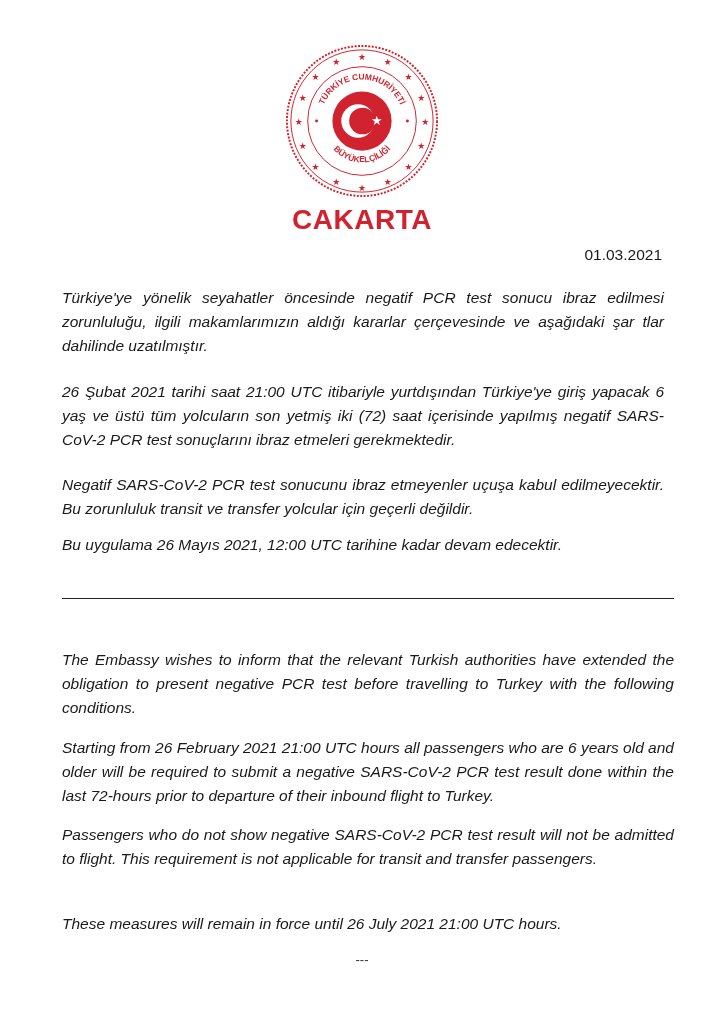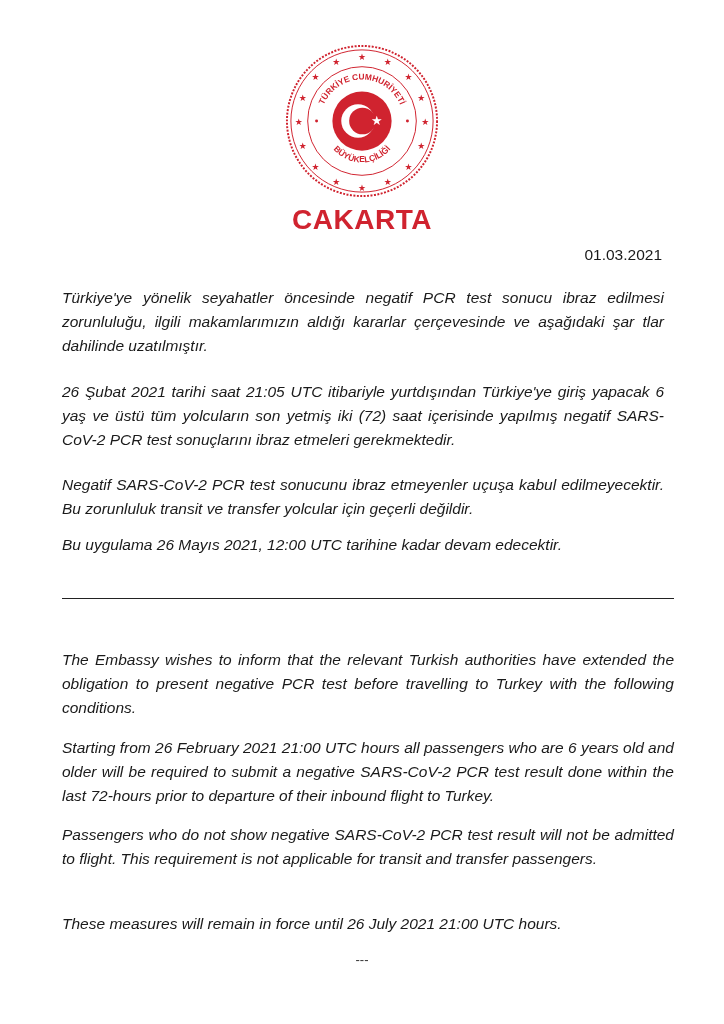--- a/index.html
+++ b/index.html
@@ -56,21 +56,21 @@
   <circle cx="80.5" cy="80" r="13.5" fill="#d0232f"></circle>
   <text x="95" y="84.5" font-size="13" fill="#ffffff" text-anchor="middle" font-family="DejaVu Sans, sans-serif">★</text>
   <circle cx="34" cy="80" r="1.5" fill="#d0232f"></circle>
     <circle cx="126" cy="80" r="1.5" fill="#d0232f"></circle>
 </svg>
 
 <div class="city">CAKARTA</div>
 <div class="date">01.03.2021</div>
 
 <p class="para" style="top:286px">Türkiye'ye yönelik seyahatler öncesinde negatif PCR test sonucu ibraz edilmesi zorunluluğu, ilgili makamlarımızın aldığı kararlar çerçevesinde ve aşağıdaki şar tlar dahilinde uzatılmıştır.</p>
-<p class="para" style="top:380px">26 Şubat 2021 tarihi saat 21:05 UTC itibariyle yurtdışından Türkiye'ye giriş yapacak 6 yaş ve üstü tüm yolcuların son yetmiş iki (72) saat içerisinde yapılmış negatif SARS-CoV-2 PCR test sonuçlarını ibraz etmeleri gerekmektedir.</p>
+<p class="para" style="top:380px">26 Şubat 2021 tarihi saat 21:00 UTC itibariyle yurtdışından Türkiye'ye giriş yapacak 6 yaş ve üstü tüm yolcuların son yetmiş iki (72) saat içerisinde yapılmış negatif SARS-CoV-2 PCR test sonuçlarını ibraz etmeleri gerekmektedir.</p>
 <p class="para" style="top:473px">Negatif SARS-CoV-2 PCR test sonucunu ibraz etmeyenler uçuşa kabul edilmeyecektir. Bu zorunluluk transit ve transfer yolcular için geçerli değildir.</p>
 <p class="para" style="top:533px">Bu uygulama 26 Mayıs 2021, 12:00 UTC tarihine kadar devam edecektir.</p>
 
 <div class="divider"></div>
 
 <p class="para en" style="top:648px">The Embassy wishes to inform that the relevant Turkish authorities have extended the obligation to present negative PCR test before travelling to Turkey with the following conditions.</p>
 <p class="para en" style="top:736px">Starting from 26 February 2021 21:00 UTC hours all passengers who are 6 years old and older will be required to submit a negative SARS-CoV-2 PCR test result done within the last 72-hours prior to departure of their inbound flight to Turkey.</p>
 <p class="para en" style="top:823px">Passengers who do not show negative SARS-CoV-2 PCR test result will not be admitted to flight. This requirement is not applicable for transit and transfer passengers.</p>
 <p class="para en" style="top:912px">These measures will remain in force until 26 July 2021 21:00 UTC hours.</p>
 

